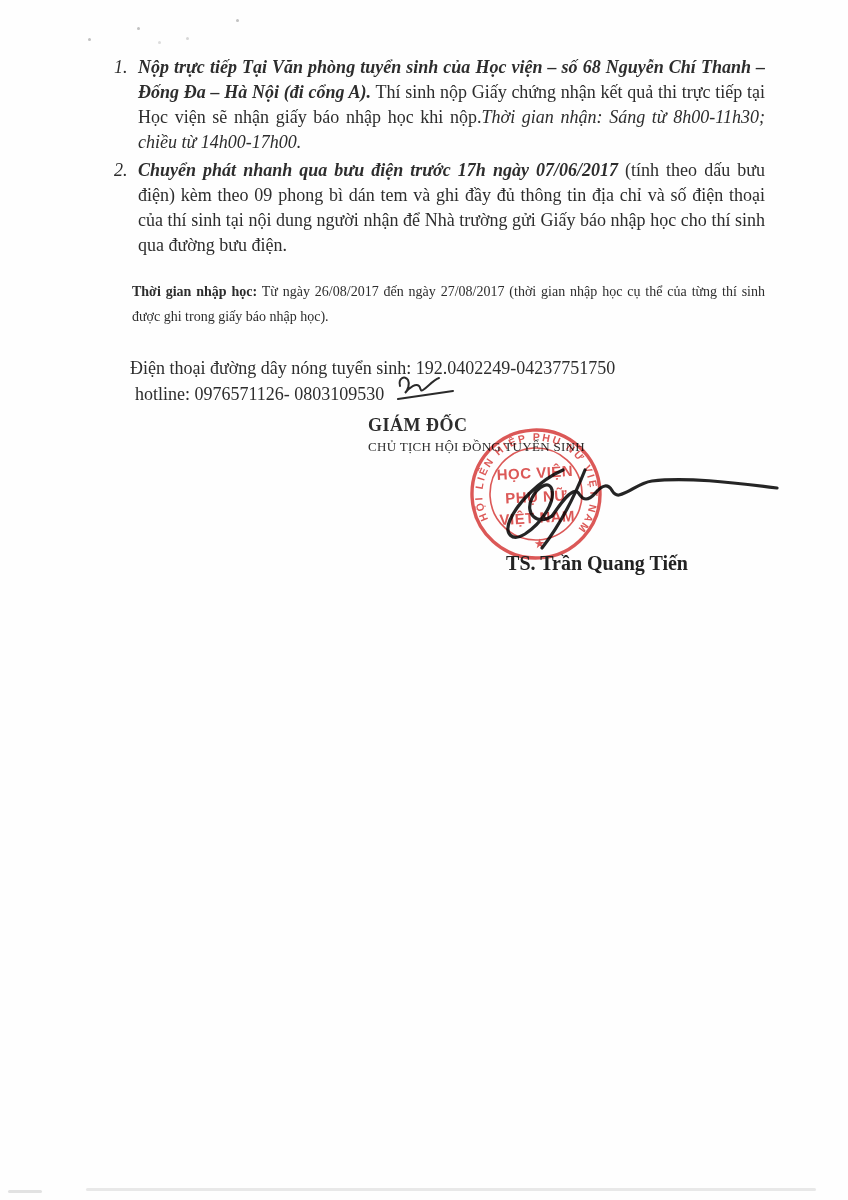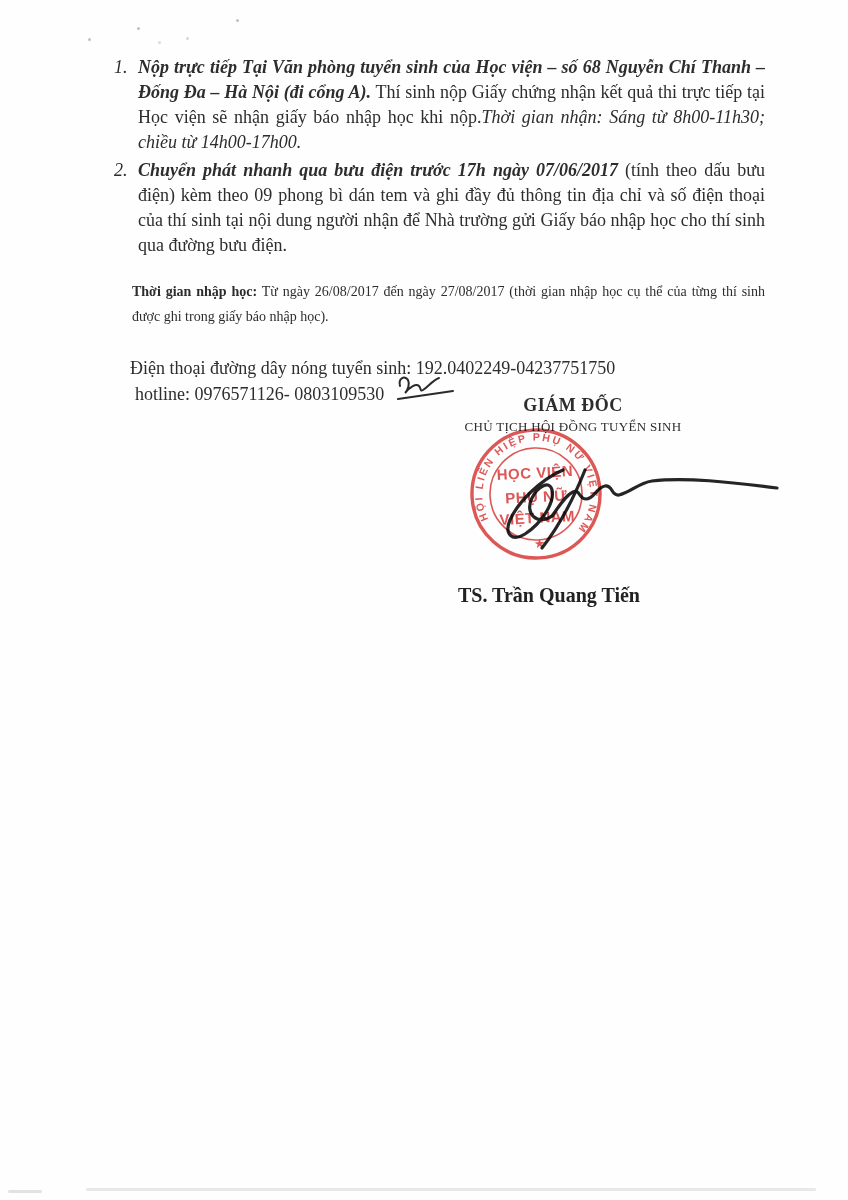--- a/index.html
+++ b/index.html
@@ -15,25 +15,25 @@
     font-size:18px;line-height:25px;text-align:justify;
   }
   .item-number{position:absolute;left:2px;top:0;font-style:italic;}
   .lead{font-weight:bold;font-style:italic;}
   .note{font-style:italic;}
   .para{font-size:14px;line-height:25px;text-align:justify;margin:21px 0 16px 20px;width:633px;}
   .para .label{font-weight:bold;}
   .phones{margin:26px 0 0 18px;font-size:18px;line-height:26px;}
   .phones .line2{padding-left:5px;}
   
-  .sig-block{position:absolute;left:368px;top:394px;width:410px;text-align:center;}
+  .sig-block{position:absolute;left:368px;top:414px;width:410px;text-align:left;}
   .sig-title1{font-weight:bold;font-size:18px;letter-spacing:.5px;line-height:22px;}
   .sig-title2{font-weight:normal;font-size:13px;letter-spacing:.3px;line-height:22px;}
   .sig-name{
-    position:absolute;left:458px;top:584px;width:230px;text-align:left;
+    position:absolute;left:458px;top:552px;width:230px;text-align:right;
     font-weight:bold;font-size:20px;color:#222;
   }
   
   .stamp{
     position:absolute;left:461px;top:419px;width:150px;height:150px;
     opacity:.88;mix-blend-mode:multiply;transform:rotate(-3deg);
   }
   .stamp text{fill:var(--stamp-color,#d8413f);}
   .stamp .ring-txt{
     font-family:"Liberation Sans","DejaVu Sans",sans-serif;

